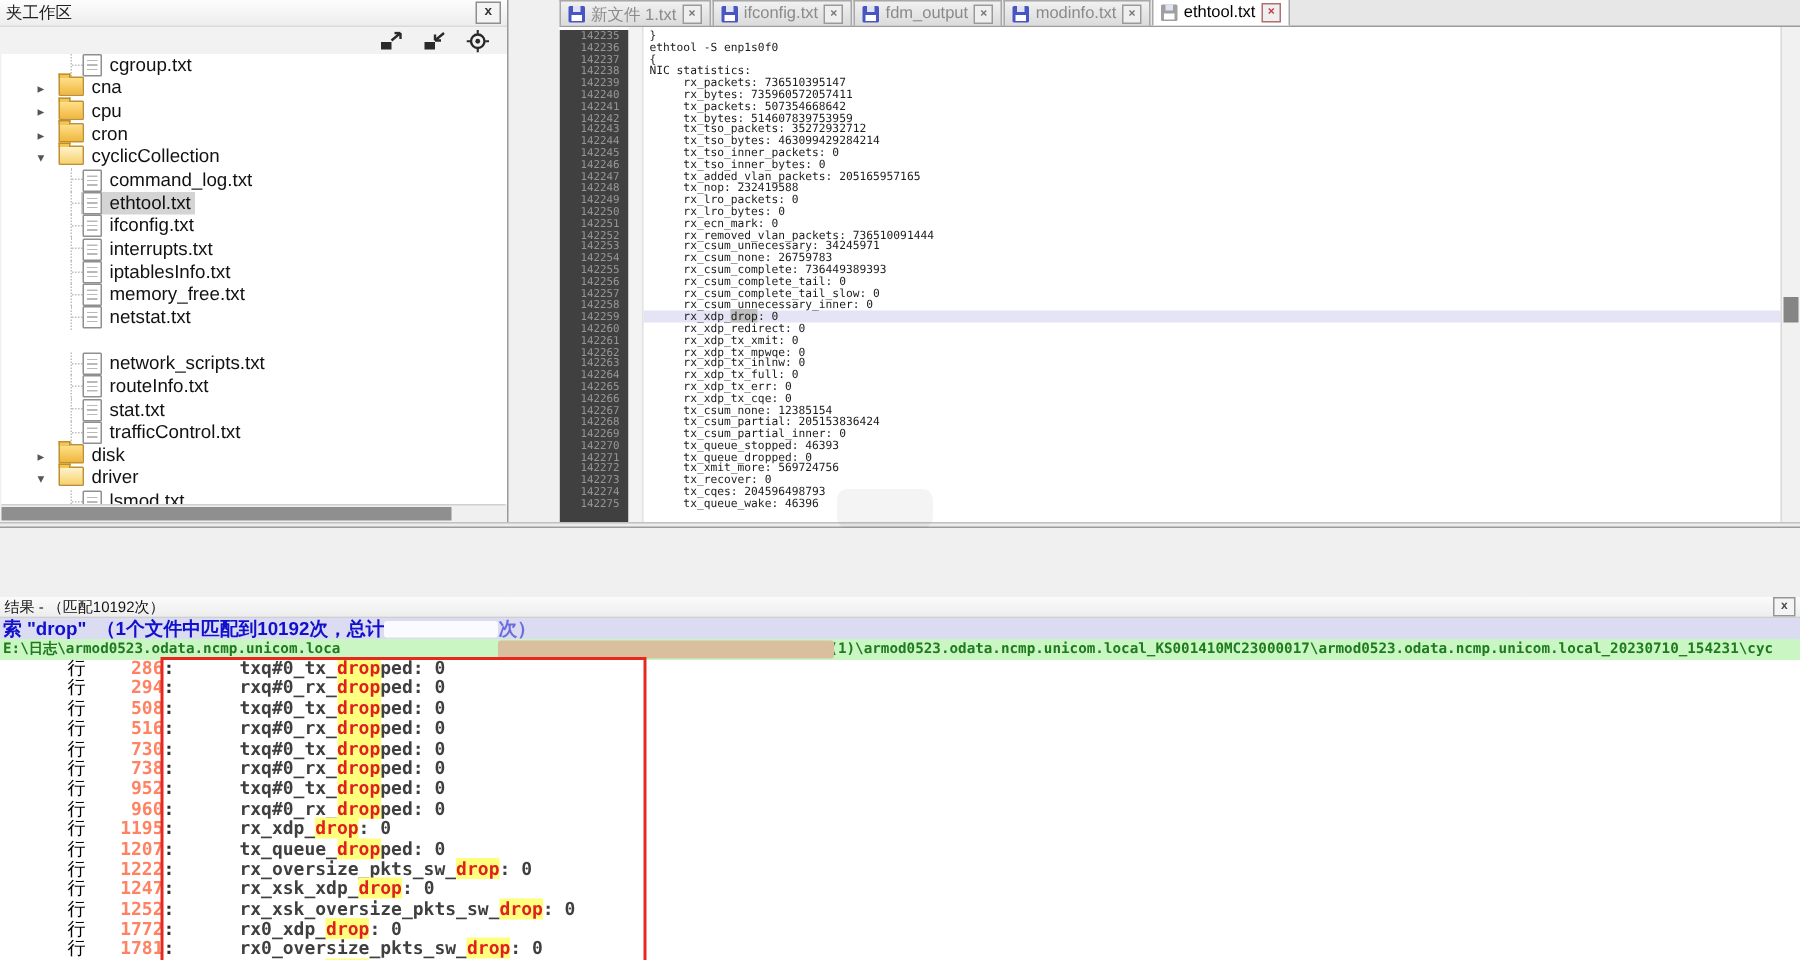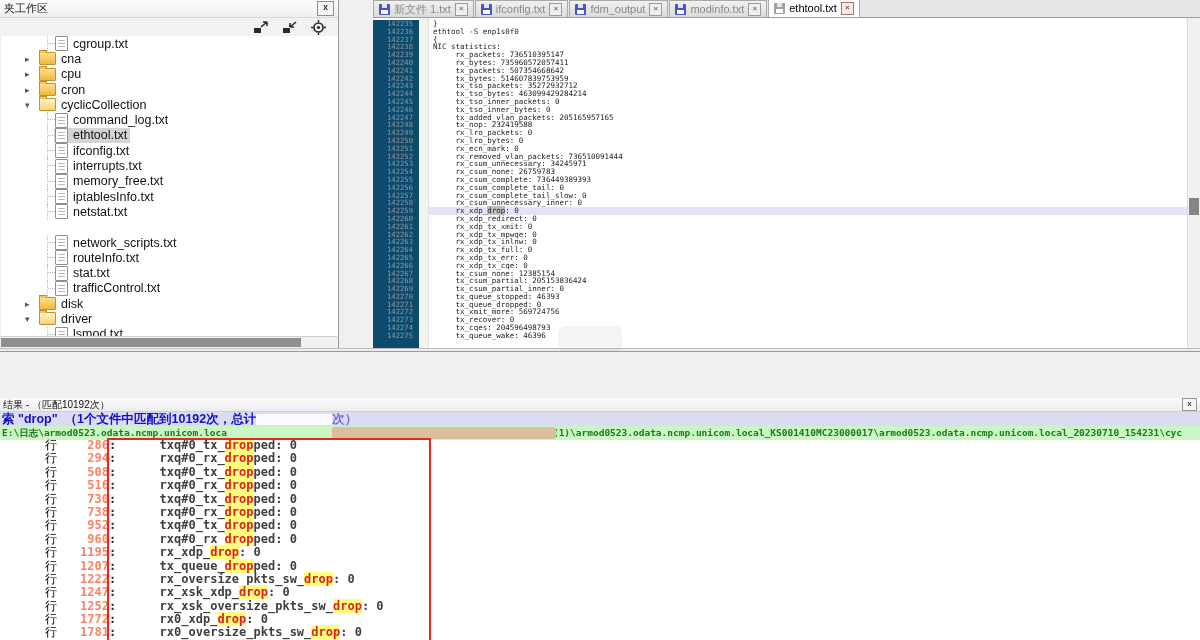--- a/index.html
+++ b/index.html
@@ -18,38 +18,38 @@
   .t-row.lvl1{padding-left:24px;}
   .t-row.lvl2{padding-left:53px;}
   .t-conn{position:absolute;left:46px;top:0;bottom:0;width:9px;border-left:1px dotted #bdbdbd;}
   .t-conn::after{content:'';position:absolute;left:0;top:7px;width:7px;border-top:1px dotted #bdbdbd;}
   .t-arrow{width:13px;font-size:9px;color:#555;flex:0 0 auto;}
   .i-folder{width:15px;height:11px;flex:0 0 auto;margin-right:5px;position:relative;background:linear-gradient(#ffe08a,#f0b73f);border:1px solid #c08f2e;border-radius:1px;}
   .i-folder::before{content:'';position:absolute;top:-3px;left:-1px;width:6px;height:2px;background:#f5c654;border:1px solid #c08f2e;border-bottom:none;}
   .i-folder.open{background:linear-gradient(#fff3cd,#f7d26d);}
   .i-file{width:11px;height:13px;flex:0 0 auto;margin-right:5px;position:relative;background:#fff;border:1px solid #8f8f8f;border-radius:1px;}
   .i-file::after{content:'';position:absolute;left:2px;right:2px;top:3px;height:7px;background:repeating-linear-gradient(180deg,#b9b9b9 0 1px,transparent 1px 3px);}
-  .t-hit{display:flex;align-items:center;padding:0 3px 0 1px;height:15px;}
+  .t-hit{display:flex;align-items:flex-start;padding:0 3px 0 1px;height:15px;}
   .t-row.sel .t-hit{background:#d4d4d4;}
   #ws-hscroll{position:absolute;left:1px;right:1px;bottom:0;height:11px;background:#f0f0f0;border-top:1px solid #cfcfcf;}
   #ws-hthumb{position:absolute;left:0;top:1px;height:9px;width:300px;background:#8f8f8f;}
 
   
   #editor-panel{position:absolute;left:340px;top:0;right:0;height:352px;background:#fff;margin-left:33px;}
   #tab-bar{height:18px;background:#e7e7e7;border-bottom:1px solid #9c9c9c;display:flex;align-items:flex-end;box-sizing:border-box;}
   .tab{height:16px;display:flex;align-items:center;gap:4px;padding:0 5px;margin-right:1px;border:1px solid #a8a8a8;border-bottom:none;background:linear-gradient(#f1f1f1,#dbdbdb);font-size:11px;color:#8a8a8a;white-space:nowrap;}
   .tab.active{height:18px;background:#fff;color:#000;position:relative;z-index:2;}
   .fd{width:11px;height:11px;position:relative;background:#4a55c4;border-radius:1px;flex:0 0 auto;}
   .fd::before{content:'';position:absolute;left:3px;top:0;width:5px;height:4px;background:#dfe3f2;}
   .fd::after{content:'';position:absolute;left:2px;bottom:1px;width:7px;height:4px;background:#fff;}
   .tab.active .fd{background:#a0a0a0;}
   .tclose{width:11px;height:11px;border:1px solid #9a9a9a;background:#efefef;color:#777;font-size:8px;line-height:9px;text-align:center;font-weight:bold;flex:0 0 auto;}
   .tab.active .tclose{color:#c43c3c;border-color:#b07070;}
   #editor-body{position:absolute;left:0;top:18px;right:0;bottom:0;overflow:hidden;background:#fff;}
-  #gutter{position:absolute;left:0;top:2px;width:46px;bottom:0;font-family:"DejaVu Sans Mono","Liberation Mono",monospace;font-size:7.2px;line-height:7.8px;color:#969696;text-align:right;padding-right:6px;box-sizing:border-box;background:#0c4a6e;}
+  #gutter{position:absolute;left:0;top:2px;width:46px;bottom:0;font-family:"DejaVu Sans Mono","Liberation Mono",monospace;font-size:7.2px;line-height:7.8px;color:#969696;text-align:right;padding-right:6px;box-sizing:border-box;background:#404040;}
   #fold-margin{position:absolute;left:46px;top:0;width:9px;bottom:0;background:#f3f3f3;border-right:1px solid #e2e2e2;}
   #curline{position:absolute;left:56px;right:12px;height:7.8px;background:#e4e4f6;}
   #code{position:absolute;left:60px;top:2px;right:12px;bottom:0;font-family:"DejaVu Sans Mono","Liberation Mono",monospace;font-size:7.5px;line-height:7.8px;white-space:pre;color:#1c1c1c;}
   .cl{height:7.8px;position:relative;}
   .sm{background:#bfbfbf;}
   #vscroll{position:absolute;right:0;top:0;width:12px;bottom:0;background:#f1f1f1;border-left:1px solid #dadada;}
   #vthumb{position:absolute;left:1px;width:10px;top:180px;height:17px;background:#858585;}
 
   
   #splitter{position:absolute;left:0;right:0;top:348px;height:4px;background:#ececec;border-top:1px solid #c0c0c0;border-bottom:1px solid #9c9c9c;box-sizing:border-box;}
@@ -166,28 +166,28 @@
           <span class="t-conn"></span>
           <span class="t-hit">
             <span class="i-file"></span>
             <span class="t-label">interrupts.txt</span>
           </span>
         </div>
         <div class="t-row lvl2">
           <span class="t-conn"></span>
           <span class="t-hit">
             <span class="i-file"></span>
+            <span class="t-label">iptablesInfo.txt</span>
+          </span>
+        </div>
+        <div class="t-row lvl2">
+          <span class="t-conn"></span>
+          <span class="t-hit">
+            <span class="i-file"></span>
             <span class="t-label">memory_free.txt</span>
-          </span>
-        </div>
-        <div class="t-row lvl2">
-          <span class="t-conn"></span>
-          <span class="t-hit">
-            <span class="i-file"></span>
-            <span class="t-label">iptablesInfo.txt</span>
           </span>
         </div>
         <div class="t-row lvl2">
           <span class="t-conn"></span>
           <span class="t-hit">
             <span class="i-file"></span>
             <span class="t-label">netstat.txt</span>
           </span>
         </div>
         <div class="t-row lvl2"></div>

